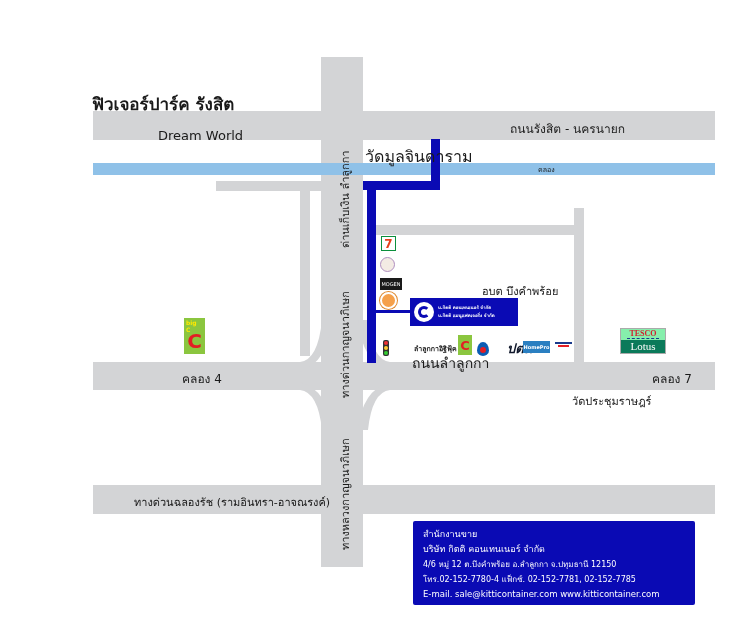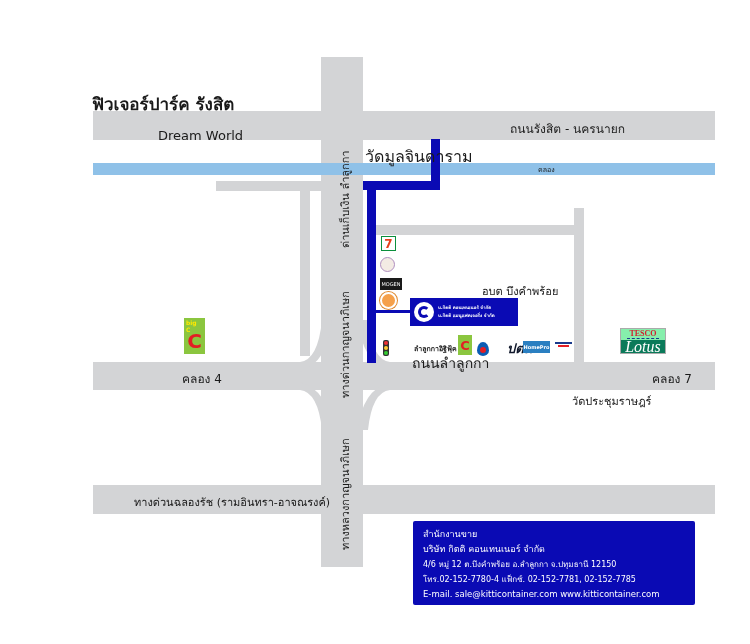--- a/index.html
+++ b/index.html
@@ -104,21 +104,21 @@
 
 <div class="logo" style="left:184px;top:318px;width:21px;height:36px;background:#8bc63f;">
   <div style="color:#fde800;font-size:6px;font-weight:bold;padding:1px 2px;line-height:7px;">big C</div>
   <div style="color:#e31e24;font-weight:bold;font-size:20px;line-height:20px;text-align:center;margin-top:-3px;">C</div>
 </div>
 
 <div class="logo" style="left:620px;top:328px;width:46px;height:26px;border:1px solid #aaa;background:#86efac;">
   <div style="color:#d3202e;font-family:'Liberation Serif',serif;font-weight:bold;font-size:8px;line-height:9px;text-align:center;">TESCO</div>
   <div style="height:2px;margin:0 6px;border-top:1px dashed #1a3a8c;"></div>
   <div style="background:#0b7a5a;height:13px;display:flex;align-items:center;justify-content:center;">
-    <span style="color:#fff;font-family:'Liberation Serif',serif;font-size:16px;line-height:11px;font-style:italic;">Lotus</span>
+    <span style="color:#fff;font-family:'Liberation Serif',serif;font-size:11px;line-height:11px;">Lotus</span>
   </div>
 </div>
 
 <div class="info-box">
   <div>สำนักงานขาย</div>
   <div>บริษัท กิตติ คอนเทนเนอร์ จำกัด</div>
   <div style="font-size:8px;">4/6 หมู่ 12 ต.บึงคำพร้อย  อ.ลำลูกกา  จ.ปทุมธานี 12150</div>
   <div style="font-size:8px;">โทร.02-152-7780-4  แฟ็กซ์. 02-152-7781, 02-152-7785</div>
   <div style="font-size:8.5px;">E-mail. sale@kitticontainer.com    www.kitticontainer.com</div>
 </div>

